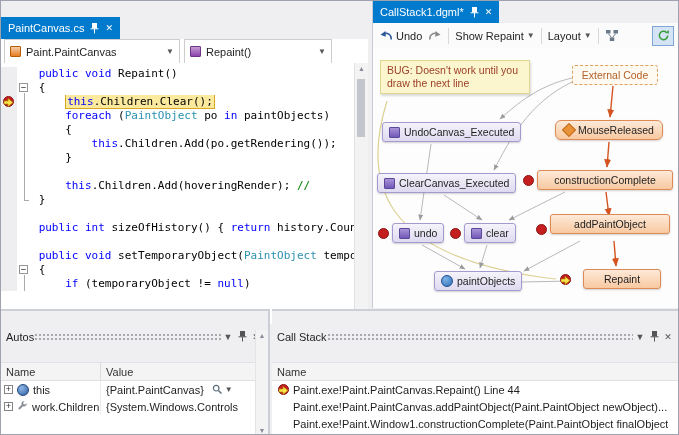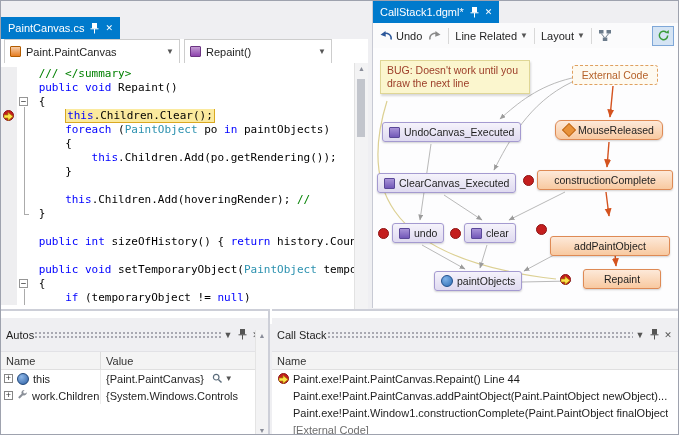--- a/index.html
+++ b/index.html
@@ -64,21 +64,21 @@
   .ic-globe{width:10px;height:10px;border-radius:50%;background:radial-gradient(circle at 35% 30%,#7FB3E8,#2E6DB4);border:1px solid #1F4F8C;flex:none;}
   .bp-dot{position:absolute;width:11px;height:11px;border-radius:50%;background:#C41E1E;border:1px solid #8E1414;box-sizing:border-box;}
   .frame-ico{position:relative;width:14px;height:13px;flex:none;}
   .frame-ico .bp-red{left:1px;top:1px;}
   .frame-ico .cur-arrow{left:2px;top:3px;}
 
   
   .panel{position:absolute;top:308px;height:127px;background:#fff;box-sizing:border-box;border-top:2px solid #CDCFD8;}
   #autos-panel{left:0;width:269px;border-right:2px solid #CDCFD8;}
   #stack-panel{left:271px;width:408px;}
-  .panel-head{height:19px;background:#EFEFF2;display:flex;align-items:center;padding:7px 5px;border-bottom:1px solid #E2E2E6;margin-top:7px;}
+  .panel-head{height:19px;background:#EFEFF2;display:flex;align-items:center;padding:16px 5px;border-bottom:1px solid #E2E2E6;}
   .grip{flex:1;height:8px;background-image:radial-gradient(circle,#A9A9B2 0.8px,transparent 0.9px);background-size:4px 4px;}
   .ph-btn{width:14px;height:14px;display:flex;align-items:center;justify-content:center;color:#555;font-size:9px;flex:none;}
   .grid-head{height:17px;display:flex;background:#F4F4F4;border-bottom:1px solid #E0E0E0;color:#333;align-items:center;}
   .gh-cell{padding:0 5px;border-right:1px solid #DCDCDC;height:100%;display:flex;align-items:center;box-sizing:border-box;text-align:center;}
   .autos-namecol{width:100px;flex:none;}
   .autos-valcol{flex:1;}
   .autos-row{height:17px;display:flex;align-items:center;}
   .autos-name{width:100px;flex:none;display:flex;align-items:center;gap:4px;padding-left:3px;box-sizing:border-box;border-right:1px solid #ECECEC;height:100%;}
   .autos-val{flex:1;display:flex;align-items:center;gap:4px;padding-left:5px;overflow:hidden;white-space:nowrap;}
   .expander{width:9px;height:9px;box-sizing:border-box;border:1px solid #858585;background:#fff;font-size:9px;line-height:6px;text-align:center;color:#333;flex:none;}
@@ -119,25 +119,20 @@
         <span class="ic-cube"></span>
         <span>Repaint()</span>
         <span class="caret">▼</span>
       </div>
     </div>
     <div id="code-area">
       <div id="code-lines">
           <div class="code-row">
             <div class="g-bp"></div>
             <div class="g-fold "></div>
-            <div class="code-text"><span> </span><span class="tok-c">/// &lt;/summary&gt;</span></div>
-          </div>
-          <div class="code-row">
-            <div class="g-bp"></div>
-            <div class="g-fold "></div>
             <div class="code-text"><span> </span><span class="tok-k">public void</span><span class="tok-p"> Repaint()</span></div>
           </div>
           <div class="code-row">
             <div class="g-bp"></div>
             <div class="g-fold start">
               <span class="foldbox">−</span>
             </div>
             <div class="code-text"><span> </span><span class="tok-p">{</span></div>
           </div>
           <div class="code-row">
@@ -249,21 +244,21 @@
         <span>Undo</span>
       </span>
       <span class="tb-item">
         <svg width="14" height="12" viewBox="0 0 14 12">
           <path d="M2 9.5 A5 5 0 0 1 10 4.5" fill="none" stroke="#8A8A8A" stroke-width="1.6"></path>
           <path d="M7.5 1 L12.5 4.8 7.2 6.8 z" fill="#8A8A8A"></path>
         </svg>
       </span>
       <span class="tb-sep"></span>
       <span class="tb-item">
-        <span>Line Related</span>
+        <span>Show Repaint</span>
         <span class="tb-caret">▼</span>
       </span>
       <span class="tb-sep"></span>
       <span class="tb-item">
         <span>Layout</span>
         <span class="tb-caret">▼</span>
       </span>
       <span class="tb-sep"></span>
       <span class="tb-item">
         <svg width="14" height="13" viewBox="0 0 14 13">
@@ -331,21 +326,21 @@
           <div class="gnode purple" style="left: 19px; top: 175px; min-width: 50px;">
             <span class="ic-method"></span>
             <span>undo</span>
           </div>
           <span class="bp-dot" style="left: 5px; top: 180px;"></span>
           <div class="gnode purple" style="left: 91px; top: 175px; min-width: 48px;">
             <span class="ic-method"></span>
             <span>clear</span>
           </div>
           <span class="bp-dot" style="left: 77px; top: 180px;"></span>
-          <div class="gnode orange" style="left: 177px; top: 188px; min-width: 120px;">
+          <div class="gnode orange" style="left: 177px; top: 166px; min-width: 120px;">
             <span>addPaintObject</span>
           </div>
           <span class="bp-dot" style="left: 163px; top: 176px;"></span>
           <div class="gnode purple" style="left: 61px; top: 223px; min-width: 86px;">
             <span class="ic-globe"></span>
             <span>paintObjects</span>
           </div>
           <div class="gnode orange" style="left: 210px; top: 221px; min-width: 78px;">
             <span>Repaint</span>
           </div>

